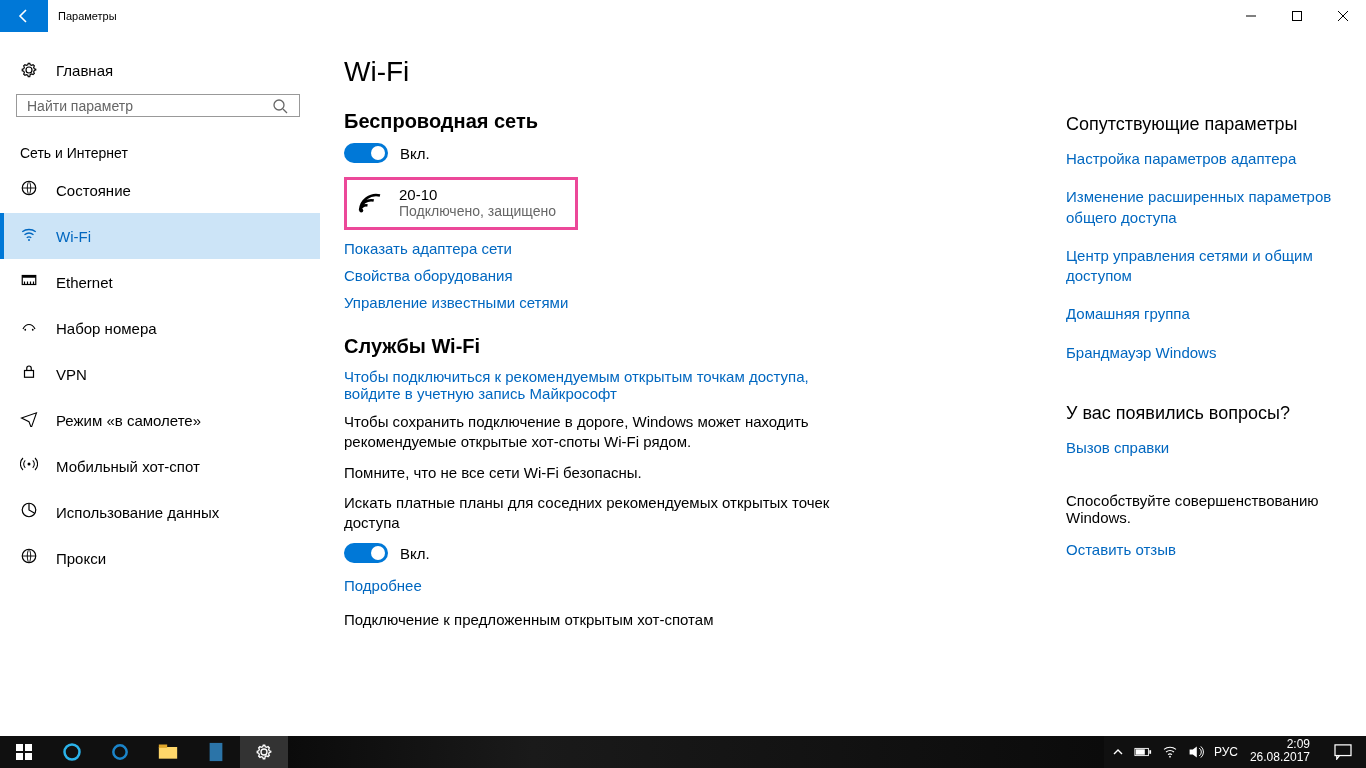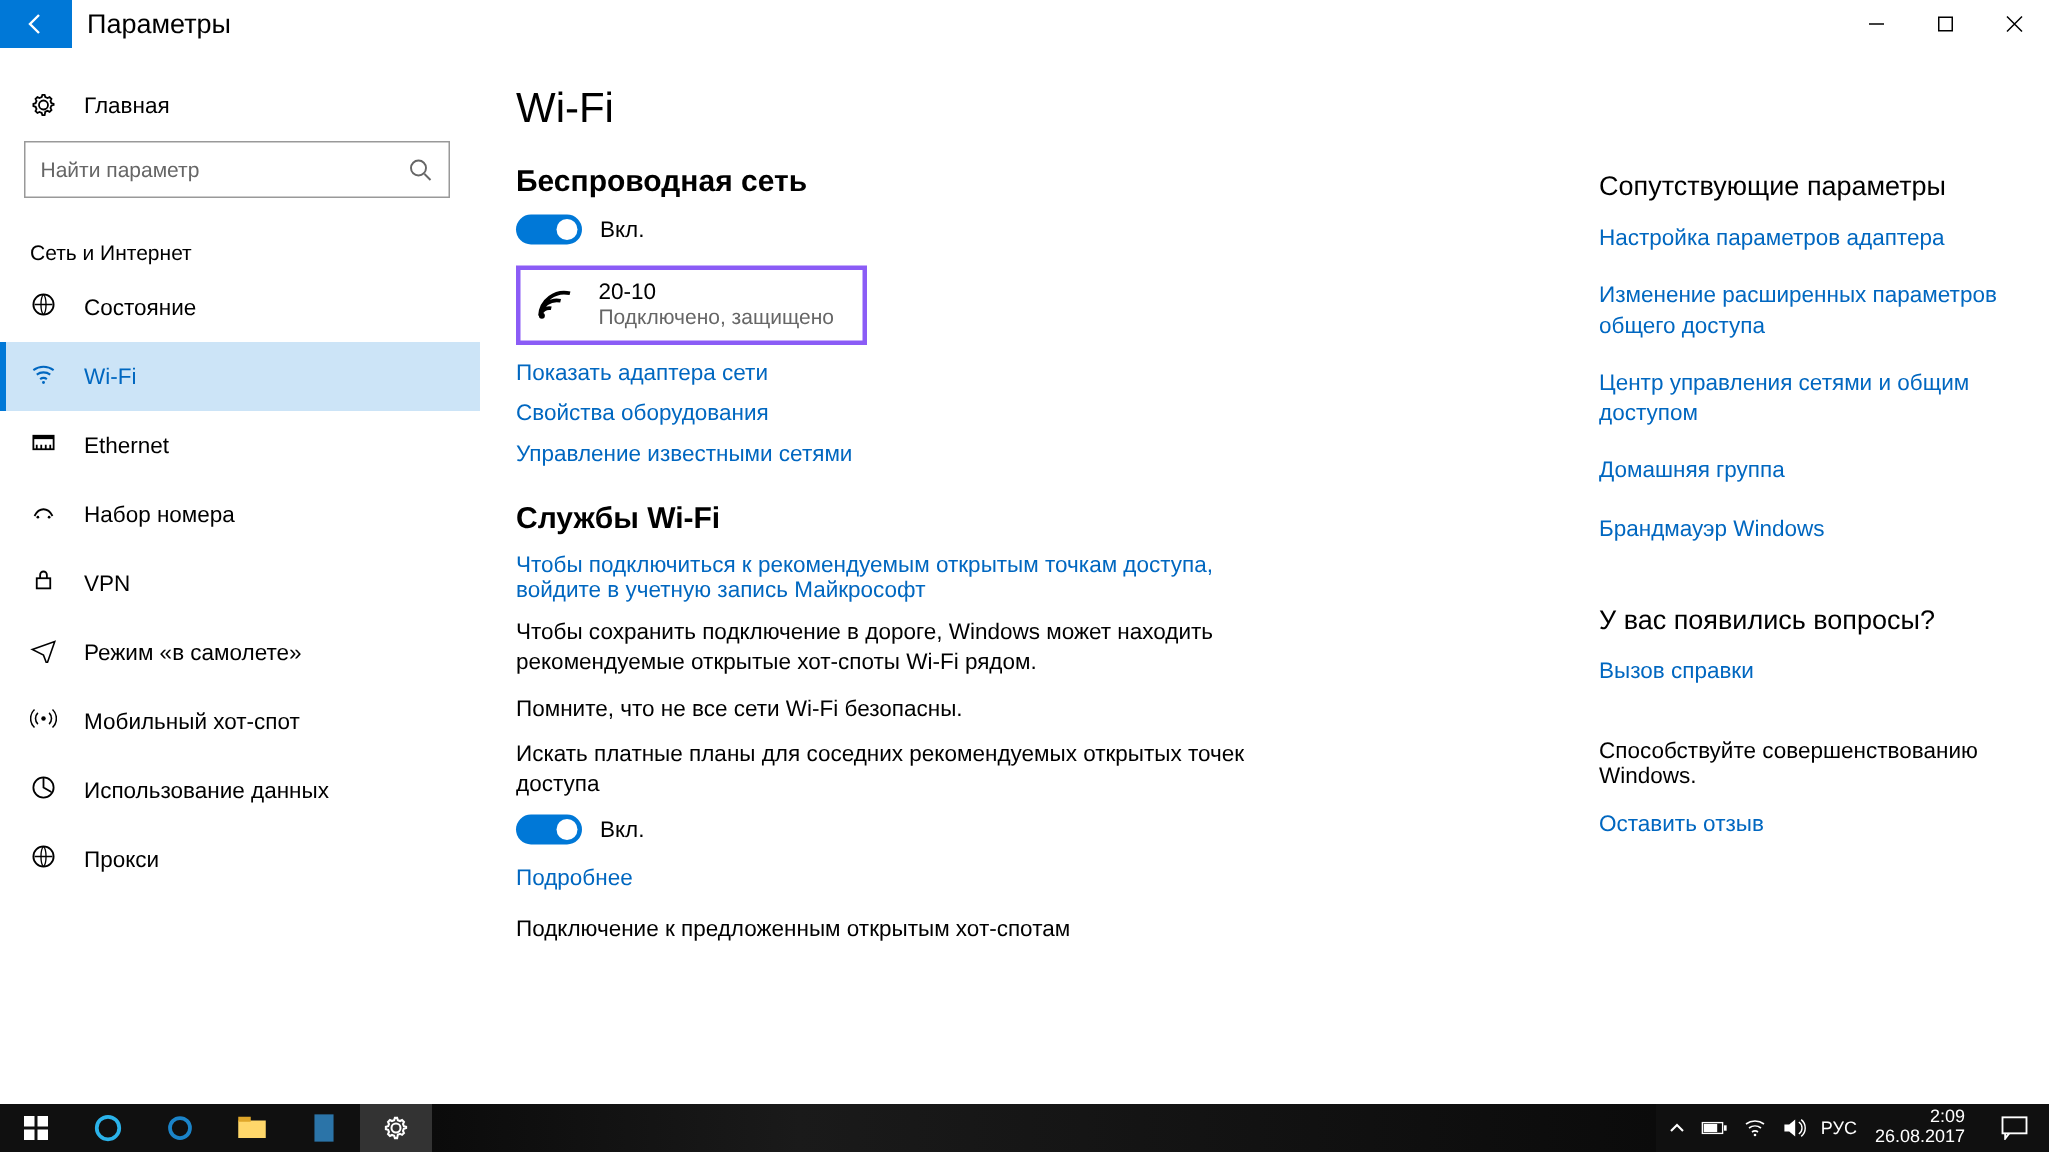--- a/index.html
+++ b/index.html
@@ -1,49 +1,49 @@
 <!DOCTYPE html>
 <html><head>
 <meta charset="utf-8">
 <style>
 * { margin: 0; padding: 0; box-sizing: border-box; font-family: "Segoe UI", Tahoma, sans-serif; }
 html, body { width: 1366px; height: 768px; overflow: hidden; background: #fff; color: #000; }
 
 
 .titlebar { height: 32px; display: flex; align-items: stretch; background: #fff; }
 .titlebar .back { width: 48px; background: #0078d7; color: #fff; display: flex; align-items: center; justify-content: center; font-size: 16px; }
-.titlebar .title { flex: 0 0 auto; padding: 0 10px; display: flex; align-items: center; font-size: 18px; color: #000; }
+.titlebar .title { flex: 0 0 auto; padding: 0 10px; display: flex; align-items: center; font-size: 11px; color: #000; }
 .titlebar .spacer { flex: 1; }
 .titlebar .winbtn { width: 46px; display: flex; align-items: center; justify-content: center; font-size: 12px; color:#222; font-family: "Segoe UI Symbol", sans-serif; }
 
 
 .client { display: flex; height: 704px; }
 .sidebar { width: 320px; padding: 16px 0 0 0; }
 .content { flex: 1; padding: 24px 20px 0 24px; overflow: hidden; }
 .rightcol { width: 300px; padding: 30px 24px 0 0; }
 
 
 .sidebar .home { display: flex; align-items: center; height: 44px; padding-left: 20px; gap: 18px; font-size: 15px; }
-.sidebar .search { margin: 2px 20px 10px 16px; height: 38px; border: 1px solid #999; display:flex; align-items:center; padding: 0 10px; color:#666; font-size:14px; justify-content: space-between; }
+.sidebar .search { margin: 2px 20px 10px 16px; height: 23px; border: 1px solid #999; display:flex; align-items:center; padding: 0 10px; color:#666; font-size:14px; justify-content: space-between; }
 .sidebar .category { padding: 18px 0 6px 20px; font-size: 14px; color: #000000; }
 .sidebar .navitem { display: flex; align-items: center; height: 46px; padding-left: 20px; gap: 18px; font-size: 15px; cursor: default; position: relative; }
 .sidebar .navitem.selected { background: #cce4f7; color:#000; }
 .sidebar .navitem.selected::before { content:""; position:absolute; left:0; top:0; bottom:0; width:4px; background:#0078d7; }
 .sidebar .navicon { width: 18px; text-align: center; font-size: 16px; color:#000; }
 .navitem.selected .navicon, .navitem.selected { color:#0b0b0b; }
 
 
 h1.page { font-size: 28px; font-weight: 400; margin-bottom: 22px; }
 h2.sect { font-size: 20px; font-weight: 700; margin: 10px 0 10px; }
 .toggle-row { display:flex; align-items:center; gap:12px; margin: 4px 0 14px; }
 .toggle { width: 44px; height: 20px; border-radius: 10px; background:#0078d7; position:relative; }
 .toggle::after { content:""; position:absolute; right:3px; top:3px; width:14px; height:14px; border-radius:50%; background:#fff; }
 .toggle-label { font-size: 15px; }
 
-.network-box { border: 3px solid #8b5cf6; padding: 6px 8px 8px 8px; width: 234px; margin-bottom: 10px; display:flex; align-items:center; gap:14px; }
+.network-box { border: 3px solid #ec4899; padding: 6px 8px 8px 8px; width: 234px; margin-bottom: 10px; display:flex; align-items:center; gap:14px; }
 .network-box .nname { font-size: 15px; }
 .network-box .nstat { font-size: 14px; color:#666; }
 
 .link { color:#0067c0; font-size: 15px; margin: 10px 0; cursor: default; }
 .para { font-size: 15px; margin: 10px 0; max-width: 520px; line-height: 1.35; }
 
 
 .rhead { font-size: 18px; font-weight:400; margin: 40px 0 14px; }
 .rhead:first-child { margin-top: 52px; }
 .rlink { color:#0067c0; font-size: 15px; margin: 0 0 18px; line-height:1.35; cursor:default; }

